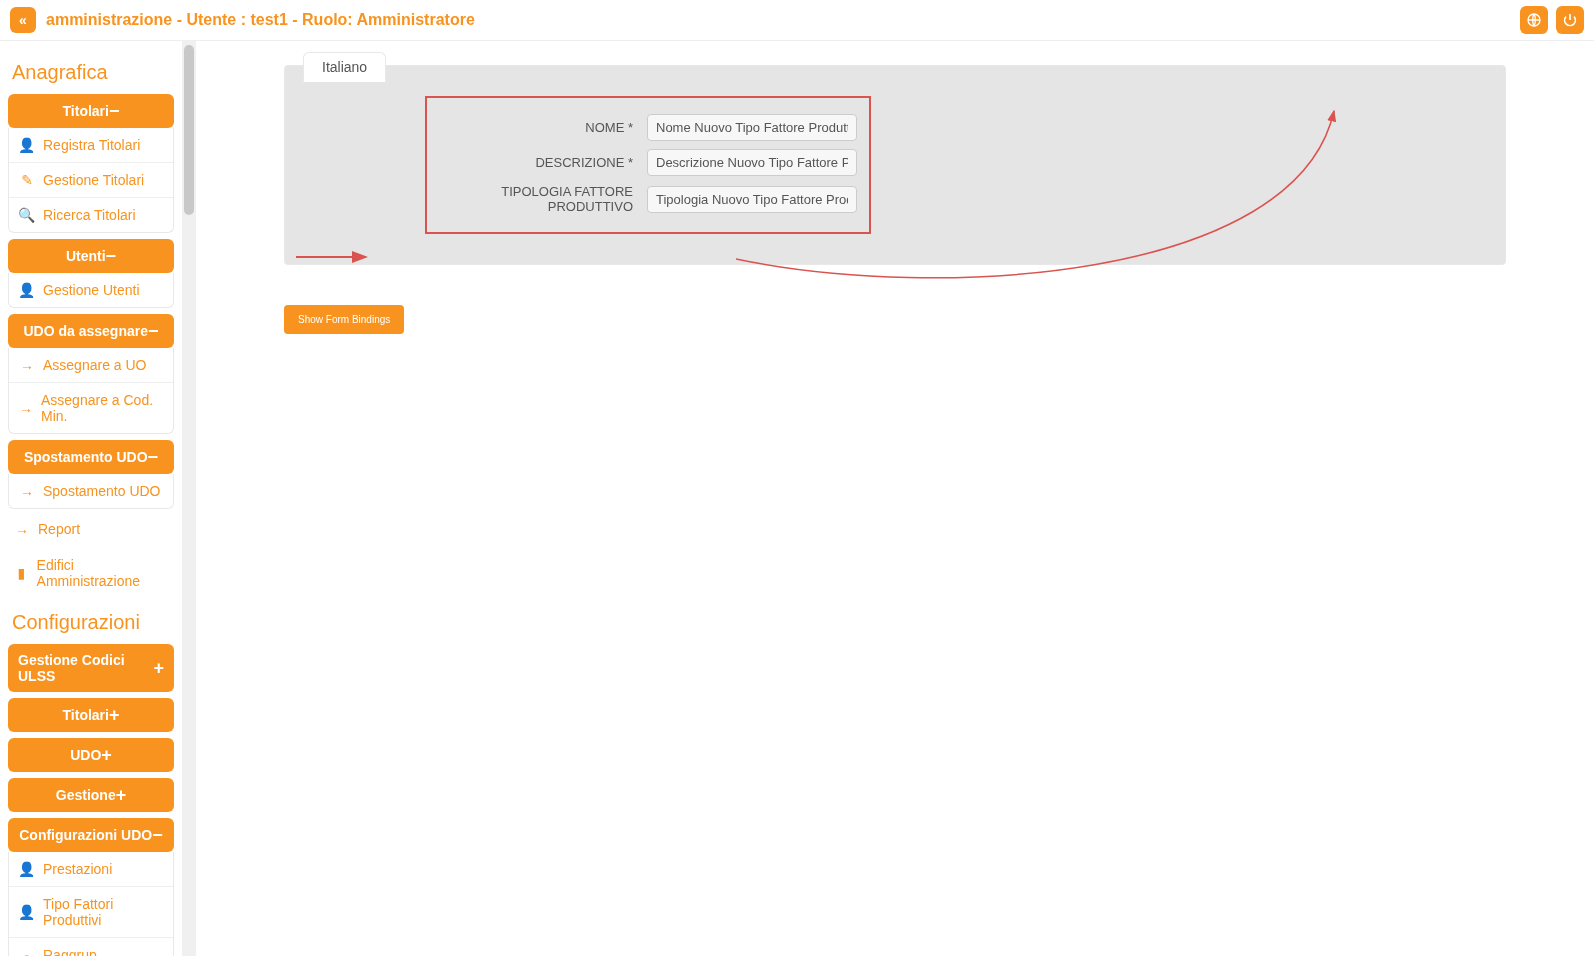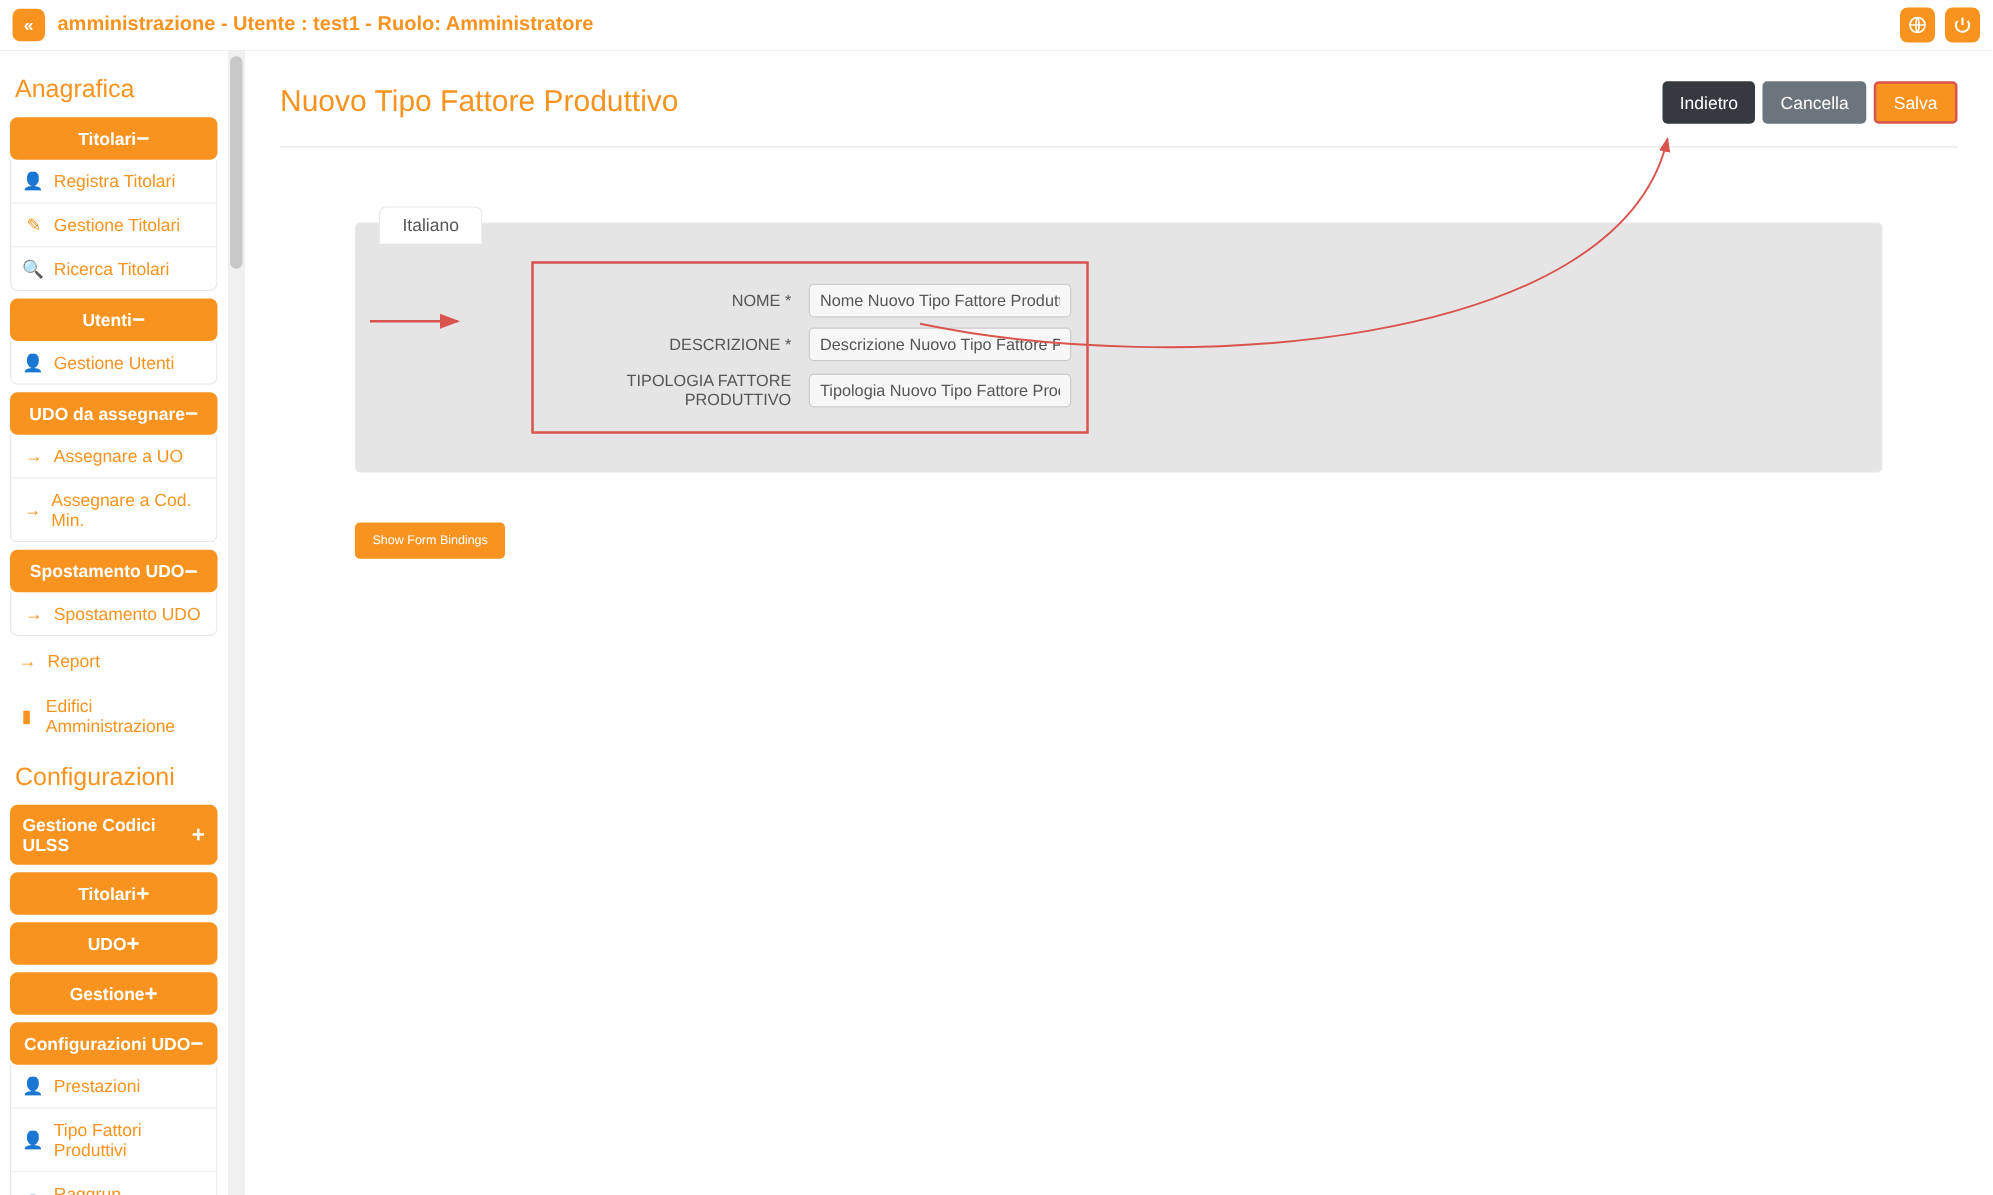--- a/index.html
+++ b/index.html
@@ -254,28 +254,20 @@
           <span>Raggrup. Discipline</span>
         </div>
       </div>
     </div>
     <div class="sidebar-scroll">
       <div class="sidebar-scroll-thumb"></div>
     </div>
   </div>
 
   <div class="main" style="position:relative;">
-    <div class="main-header">
-      <div class="page-title">Nuovo Tipo Fattore Produttivo</div>
-      <div class="btn-row">
-        <button class="btn btn-dark">Indietro</button>
-        <button class="btn btn-grey">Cancella</button>
-        <button class="btn btn-orange">Salva</button>
-      </div>
-    </div>
 
     <div class="form-card">
       <div class="tab">Italiano</div>
       <div class="form-grid">
         <div class="form-row">
           <div class="form-label">NOME *</div>
           <input class="form-input" value="Nome Nuovo Tipo Fattore Produttivo" style="">
         </div>
         <div class="form-row">
           <div class="form-label">DESCRIZIONE *</div>

